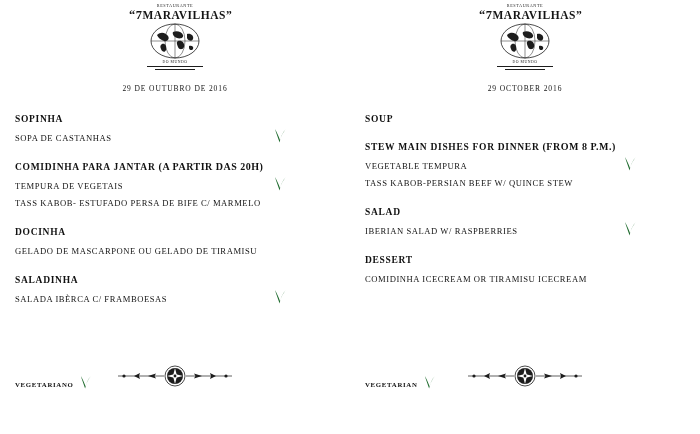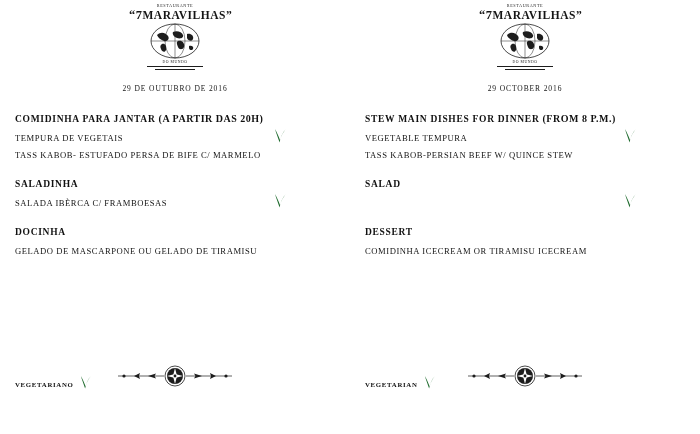--- a/index.html
+++ b/index.html
@@ -207,20 +207,34 @@
         <div class="arc-bottom">DO MUNDO</div>
         <div class="rule"></div>
         <div class="rule thin"></div>
       </div>
     </div>
 
     <div class="date">29 DE OUTUBRO DE 2016</div>
 
     <div class="menu">
 
+      <div class="section">
+        <div class="section-title">
+          <span>SOPINHA</span>
+          <span class="sub"></span>
+        </div>
+        <div class="dish-row">
+          <span class="dish">SOPA DE CASTANHAS</span>
+          <span class="veg-mark">
+            <svg width="14" height="16" viewBox="0 0 14 16">
+              <path d="M2 1 C3.2 5.5, 5 9.5, 6.6 14.5 C7.4 9.5, 9.6 4.5, 12.6 1.2 C10.2 4.2, 8.2 8.2, 7 12 C5.6 8, 3.8 4, 2 1 Z" fill="#1f6b2e"></path>
+            </svg>
+          </span>
+        </div>
+      </div>
 
       <div class="section">
         <div class="section-title">
           <span>COMIDINHA PARA JANTAR</span>
           <span class="sub">(A PARTIR DAS 20H)</span>
         </div>
         <div class="dish-row">
           <span class="dish">TEMPURA DE VEGETAIS</span>
           <span class="veg-mark">
             <svg width="14" height="16" viewBox="0 0 14 16">
@@ -228,40 +242,40 @@
             </svg>
           </span>
         </div>
         <div class="dish-row">
           <span class="dish">TASS KABOB- ESTUFADO PERSA DE BIFE C/ MARMELO</span>
         </div>
       </div>
 
       <div class="section">
         <div class="section-title">
+          <span>DOCINHA</span>
+          <span class="sub"></span>
+        </div>
+        <div class="dish-row">
+          <span class="dish">GELADO DE MASCARPONE OU GELADO DE TIRAMISU</span>
+        </div>
+      </div>
+
+      <div class="section">
+        <div class="section-title">
           <span>SALADINHA</span>
           <span class="sub"></span>
         </div>
         <div class="dish-row">
           <span class="dish">SALADA IBÈRCA C/ FRAMBOESAS</span>
           <span class="veg-mark">
             <svg width="14" height="16" viewBox="0 0 14 16">
               <path d="M2 1 C3.2 5.5, 5 9.5, 6.6 14.5 C7.4 9.5, 9.6 4.5, 12.6 1.2 C10.2 4.2, 8.2 8.2, 7 12 C5.6 8, 3.8 4, 2 1 Z" fill="#1f6b2e"></path>
             </svg>
           </span>
-        </div>
-      </div>
-
-      <div class="section">
-        <div class="section-title">
-          <span>DOCINHA</span>
-          <span class="sub"></span>
-        </div>
-        <div class="dish-row">
-          <span class="dish">GELADO DE MASCARPONE OU GELADO DE TIRAMISU</span>
         </div>
       </div>
 
     </div>
 
     <div class="ornament">
       <svg width="130" height="22" viewBox="0 0 130 22">
         <line x1="8" y1="11" x2="54" y2="11" stroke="#1d1d1d" stroke-width="0.7"></line>
         <line x1="76" y1="11" x2="122" y2="11" stroke="#1d1d1d" stroke-width="0.7"></line>
         <circle cx="14" cy="11" r="1.6" fill="#1d1d1d"></circle>
@@ -315,20 +329,24 @@
         <div class="rule"></div>
         <div class="rule thin"></div>
       </div>
     </div>
 
     <div class="date">29 OCTOBER 2016</div>
 
     <div class="menu">
 
       <div class="section">
+        <div class="section-title">
+          <span>SOUP</span>
+          <span class="sub"></span>
+        </div>
       </div>
 
       <div class="section">
         <div class="section-title">
           <span>STEW MAIN DISHES FOR DINNER</span>
           <span class="sub">(FROM 8 P.M.)</span>
         </div>
         <div class="dish-row">
           <span class="dish">VEGETABLE TEMPURA</span>
           <span class="veg-mark">
@@ -341,20 +359,21 @@
           <span class="dish">TASS KABOB-PERSIAN BEEF W/ QUINCE STEW</span>
         </div>
       </div>
 
       <div class="section">
         <div class="section-title">
           <span>SALAD</span>
           <span class="sub"></span>
         </div>
         <div class="dish-row">
+          <span class="dish">IBERIAN SALAD W/ RASPBERRIES</span>
           <span class="veg-mark">
             <svg width="14" height="16" viewBox="0 0 14 16">
               <path d="M2 1 C3.2 5.5, 5 9.5, 6.6 14.5 C7.4 9.5, 9.6 4.5, 12.6 1.2 C10.2 4.2, 8.2 8.2, 7 12 C5.6 8, 3.8 4, 2 1 Z" fill="#1f6b2e"></path>
             </svg>
           </span>
         </div>
       </div>
 
       <div class="section">
         <div class="section-title">

